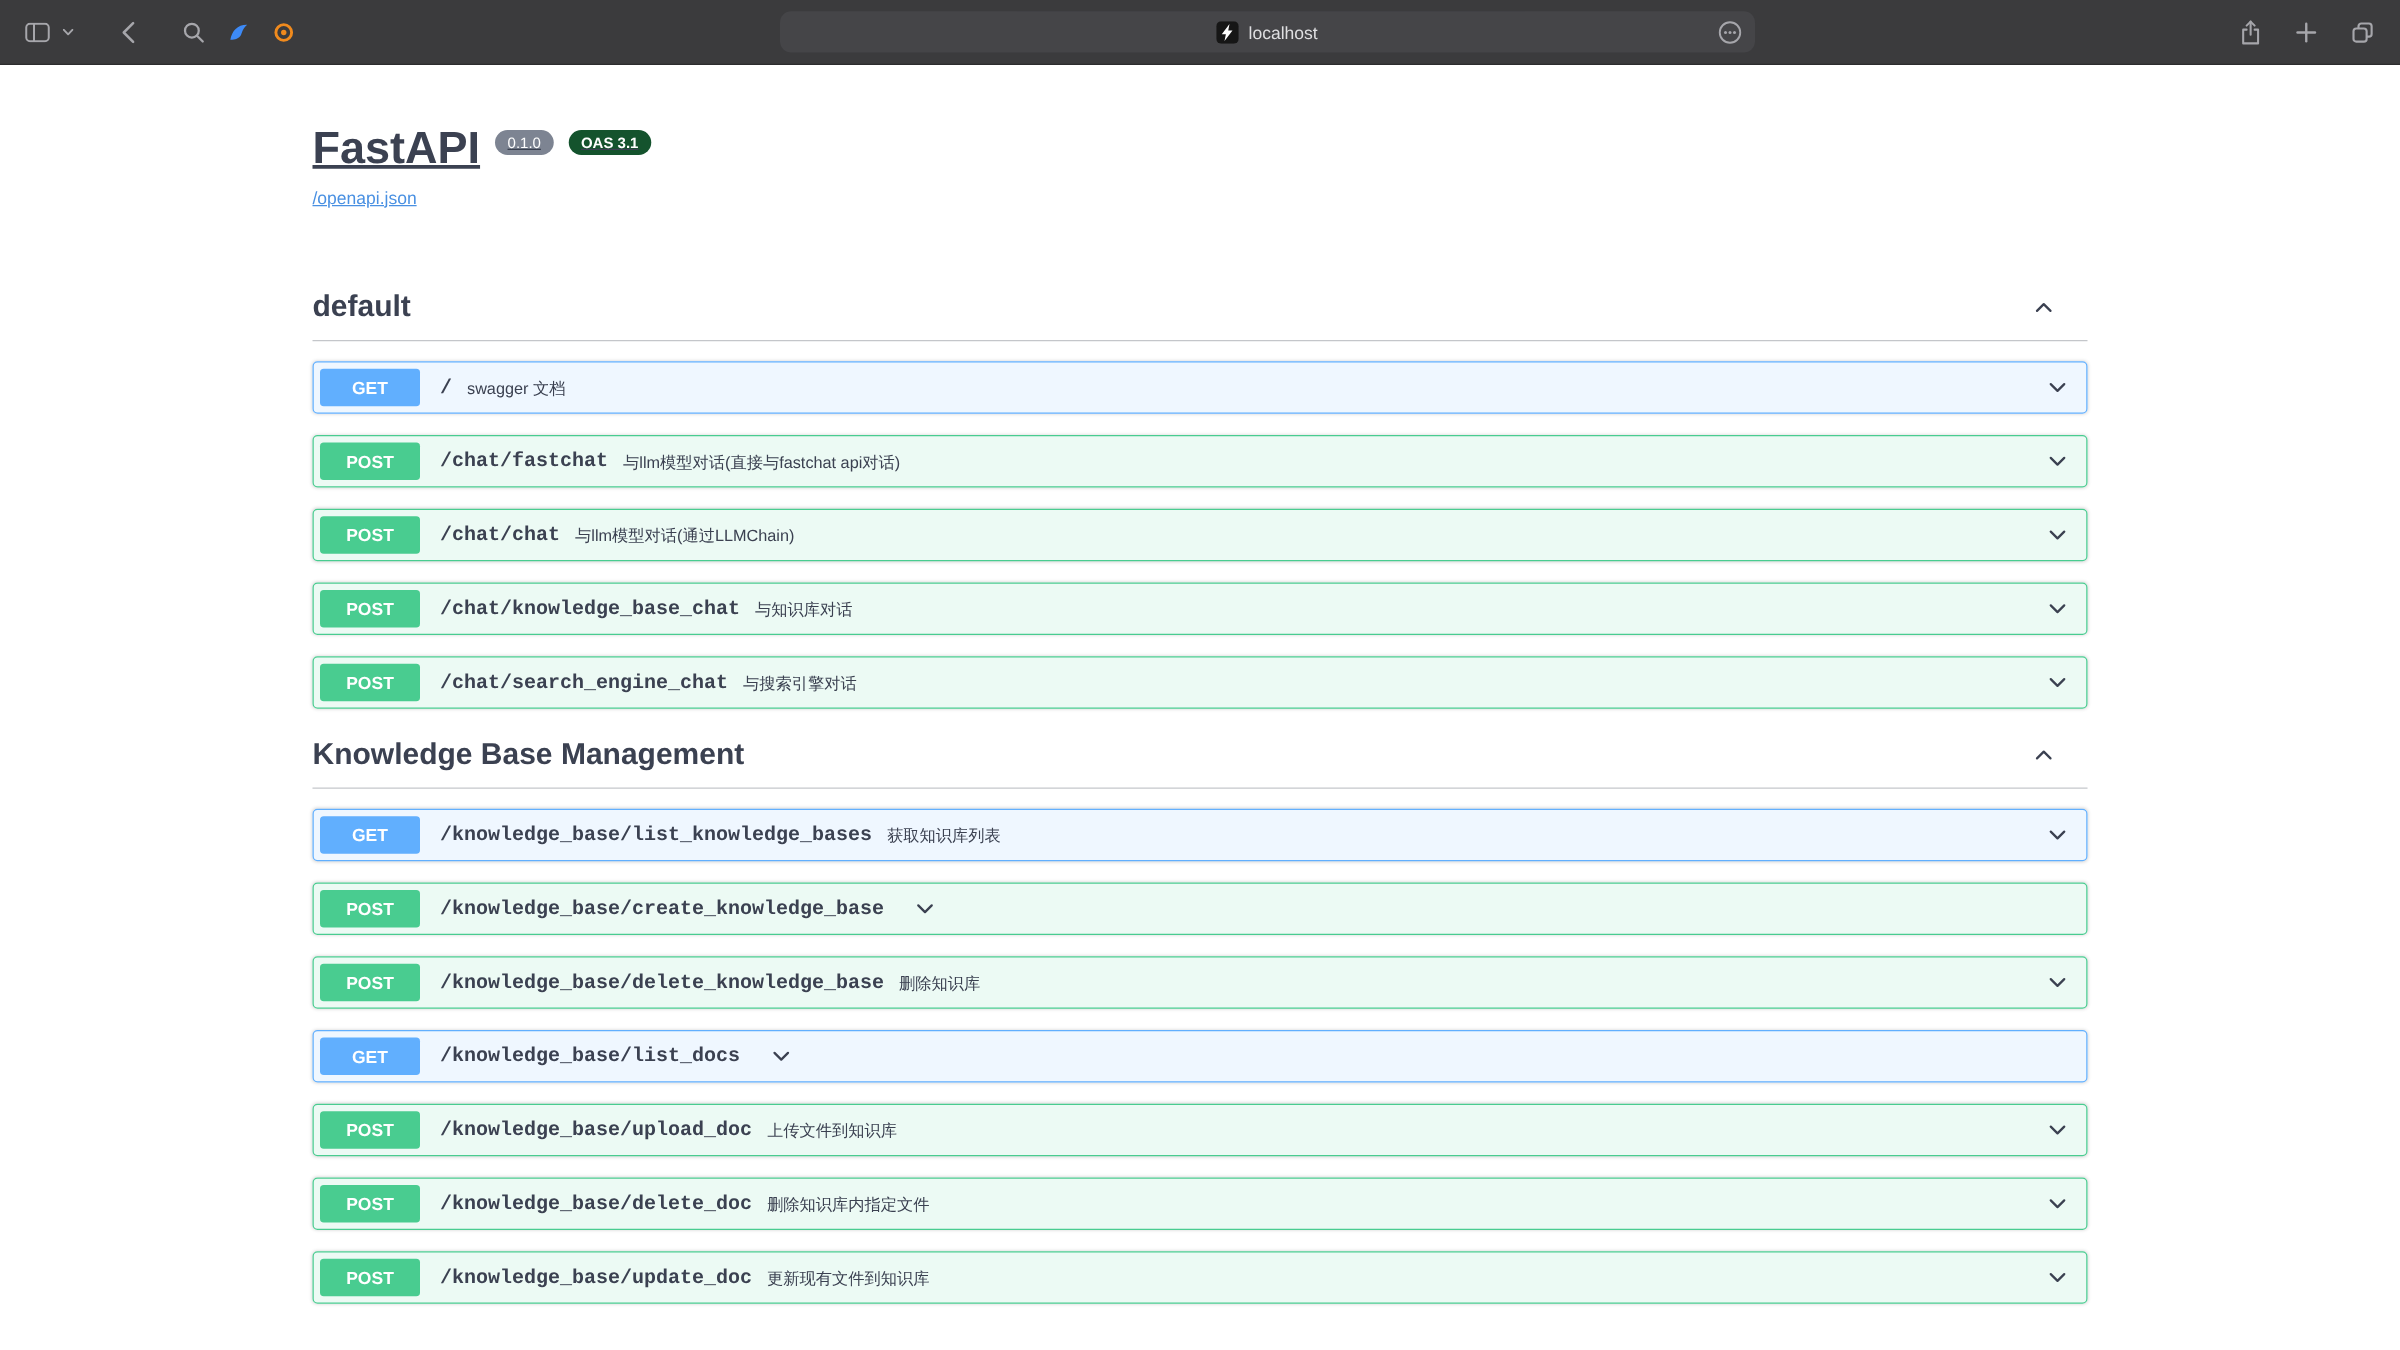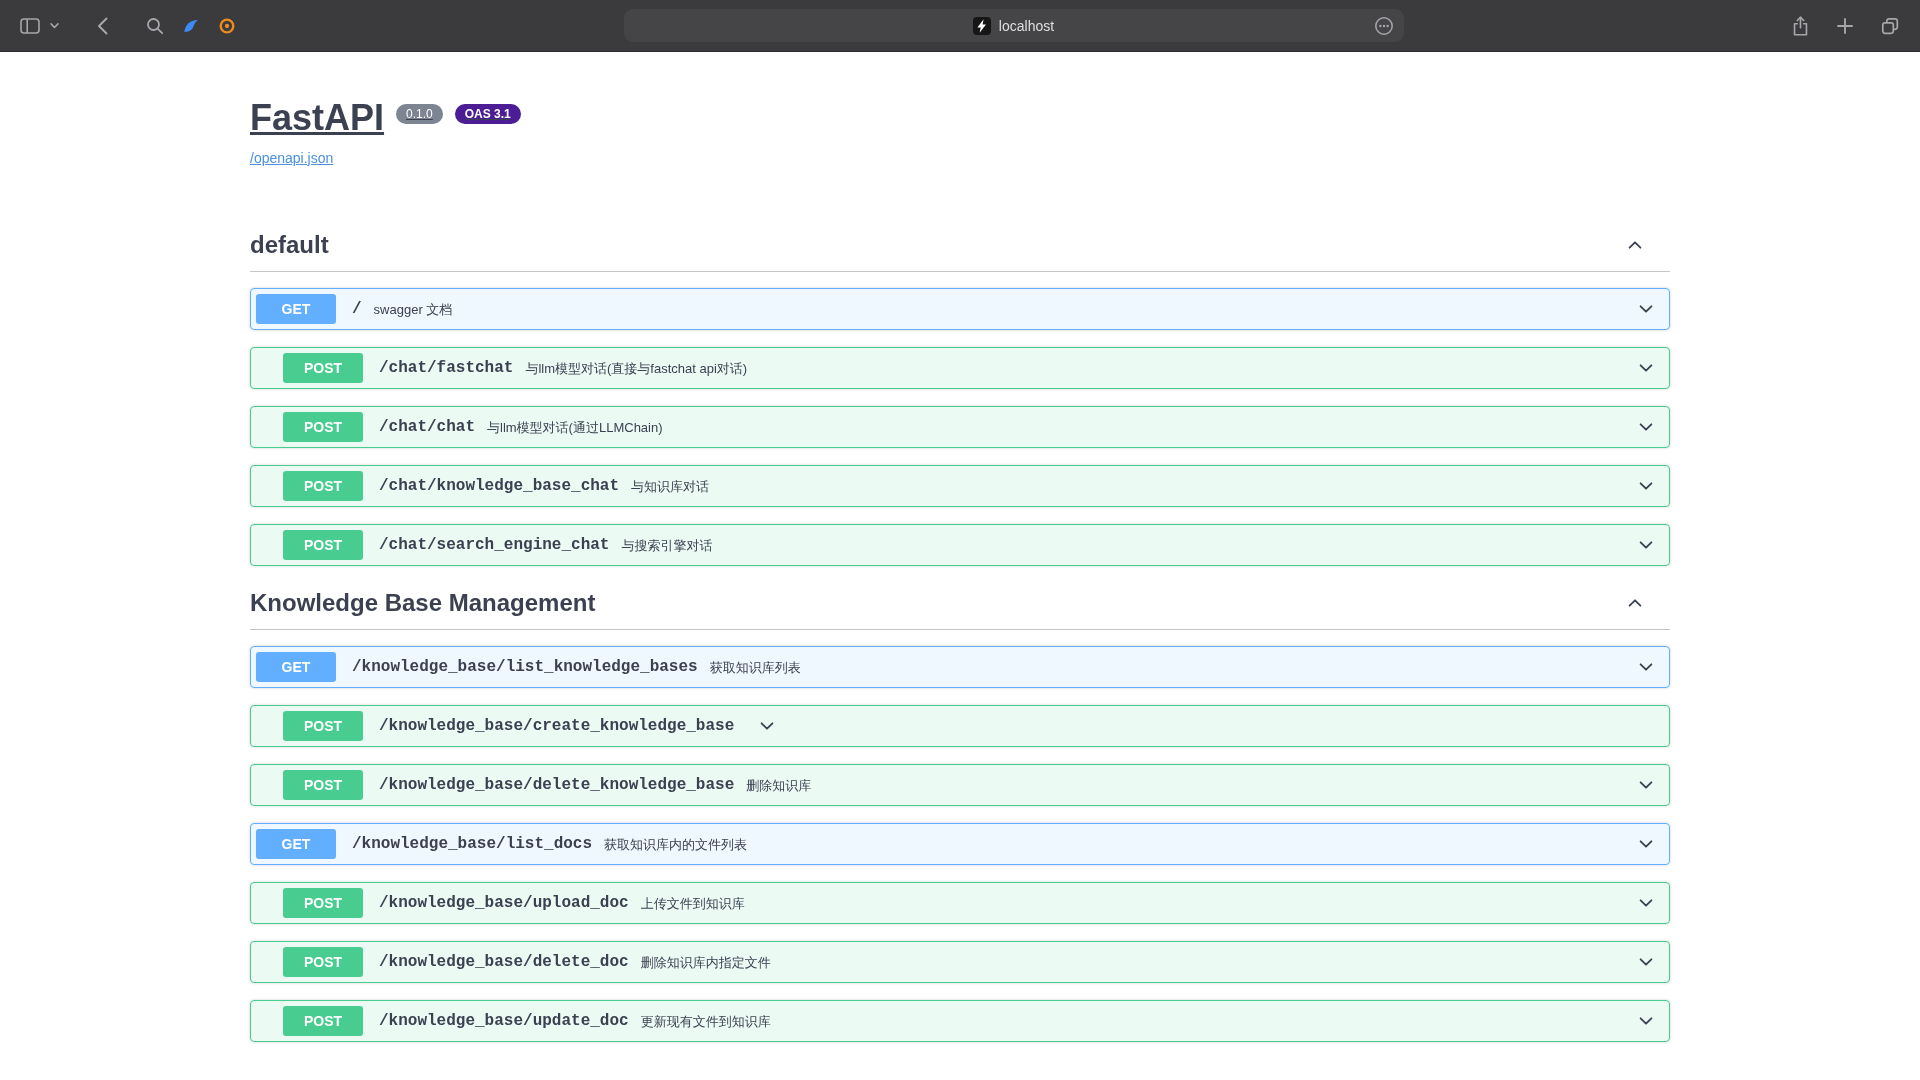--- a/index.html
+++ b/index.html
@@ -24,41 +24,41 @@
 
   
   .page { background:#fff; height:1028px; overflow:hidden; }
   .wrapper { max-width:1460px; margin:0 auto; padding:0 20px; }
   .info { padding-top:46px; }
   .api-title { display:flex; align-items:flex-start; gap:12px;
                font-size:36px; font-weight:700; color:#3b4151; line-height:1.1;text-decoration:underline; }
   .pill { display:inline-block; font-size:12px; color:#fff; border-radius:57px;
           padding:4px 10px; margin-top:6px; line-height:1; }
   .pill.version { background:#7d8492; font-weight:400; }
-  .pill.oas { background:#4c1d95; font-weight:700; }
+  .pill.oas { background:#14532d; font-weight:700; }
   .spec-link { display:inline-block; margin-top:12px; font-size:14px;
                color:#4990e2; text-decoration:underline; cursor:pointer; }
 
   .sections { margin-top:58px; }
   .section + .section { margin-top:10px; }
   .section-header { display:flex; align-items:center; justify-content:space-between;
                     border-bottom:1px solid rgba(59,65,81,.3);
                     padding:6px 26px 12px 0; margin-bottom:16px; cursor:pointer; }
   .section-header h3 { font-size:24px; font-weight:700; color:#3b4151;
                        font-family:"Liberation Sans", sans-serif; }
 
   .opblock { display:flex; align-items:center; border:1px solid; border-radius:4px;
              padding:5px 14px 5px 5px; margin-bottom:17px; cursor:pointer;
              box-shadow:0 0 3px rgba(0,0,0,.19); }
   .opblock.get  { background:rgba(97,175,254,.1);  border-color:#61affe; }
   .opblock.post { background:rgba(73,204,144,.1); border-color:#49cc90; }
   .method { min-width:80px; text-align:center; padding:7px 0; border-radius:3px;
             color:#fff; font-weight:700; font-size:14px; }
   .opblock.get  .method { background:#61affe; }
-  .opblock.post .method { background:#49cc90;margin-left:27px; }
+  .opblock.post .method { background:#49cc90; }
   .path { font-family:"Liberation Mono","DejaVu Sans Mono",monospace; font-weight:700;
           font-size:16px; color:#3b4151; margin:0 12px 0 16px; white-space:nowrap; }
   .desc { font-size:13px; color:#3b4151; flex:1; padding-top:2px;
           overflow:hidden; white-space:nowrap; text-overflow:ellipsis; }
   .op-arrow { display:flex; margin-left:12px; }
   svg { display:block; }
 </style>
 </head>
 <body>
 
@@ -287,21 +287,20 @@
     <span class="op-arrow">
       <svg width="18" height="18" viewBox="0 0 20 20">
                   <path d="M4 7 L10 13 L16 7" fill="none" stroke="#3b4151" stroke-width="2" stroke-linecap="round" stroke-linejoin="round"></path>
                 </svg>
     </span>
   </div>
 
   <div class="opblock get">
     <span class="method">GET</span>
     <span class="path">/knowledge_base/list_docs</span>
-    <span class="desc">获取知识库内的文件列表</span>
     <span class="op-arrow">
       <svg width="18" height="18" viewBox="0 0 20 20">
                   <path d="M4 7 L10 13 L16 7" fill="none" stroke="#3b4151" stroke-width="2" stroke-linecap="round" stroke-linejoin="round"></path>
                 </svg>
     </span>
   </div>
 
   <div class="opblock post">
     <span class="method">POST</span>
     <span class="path">/knowledge_base/upload_doc</span>

